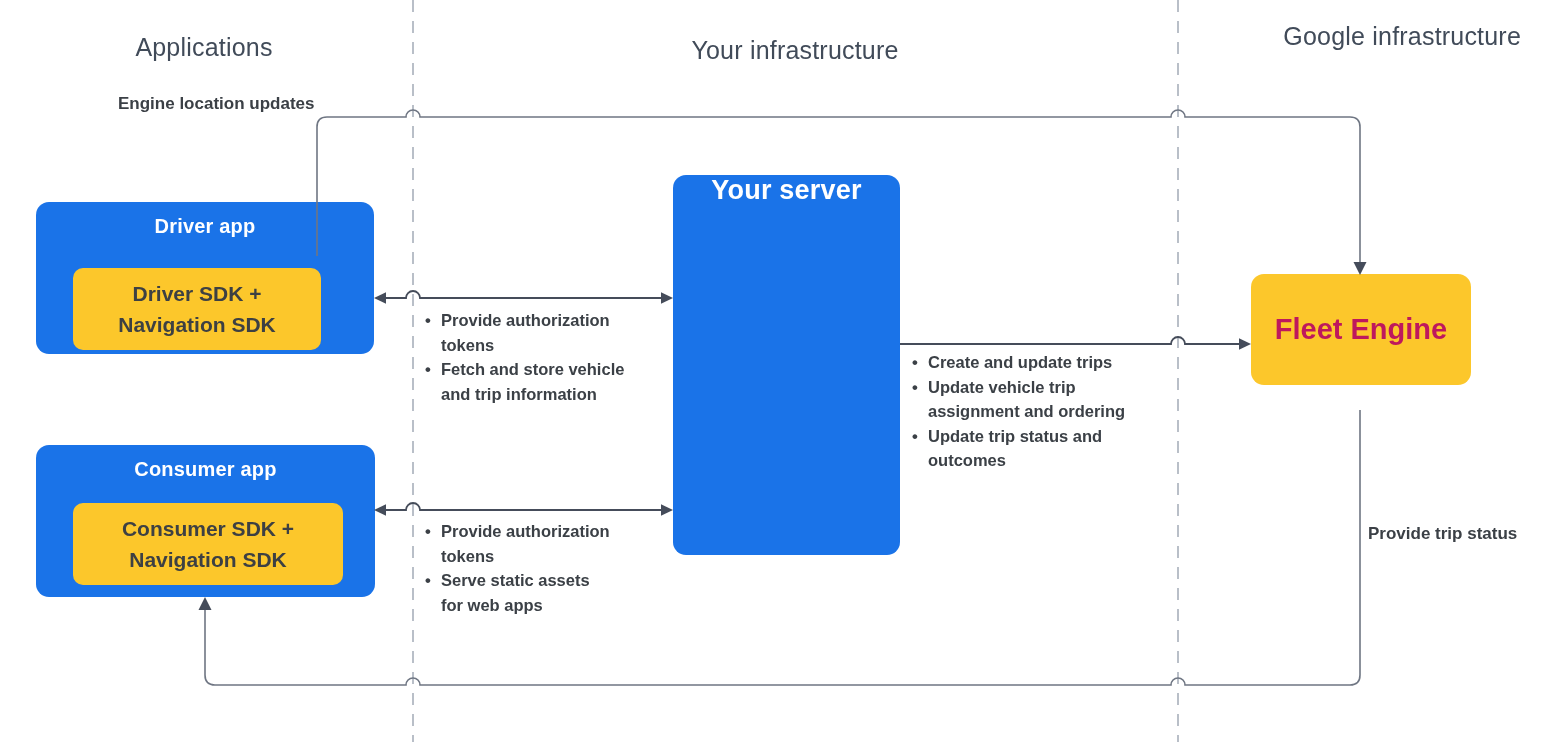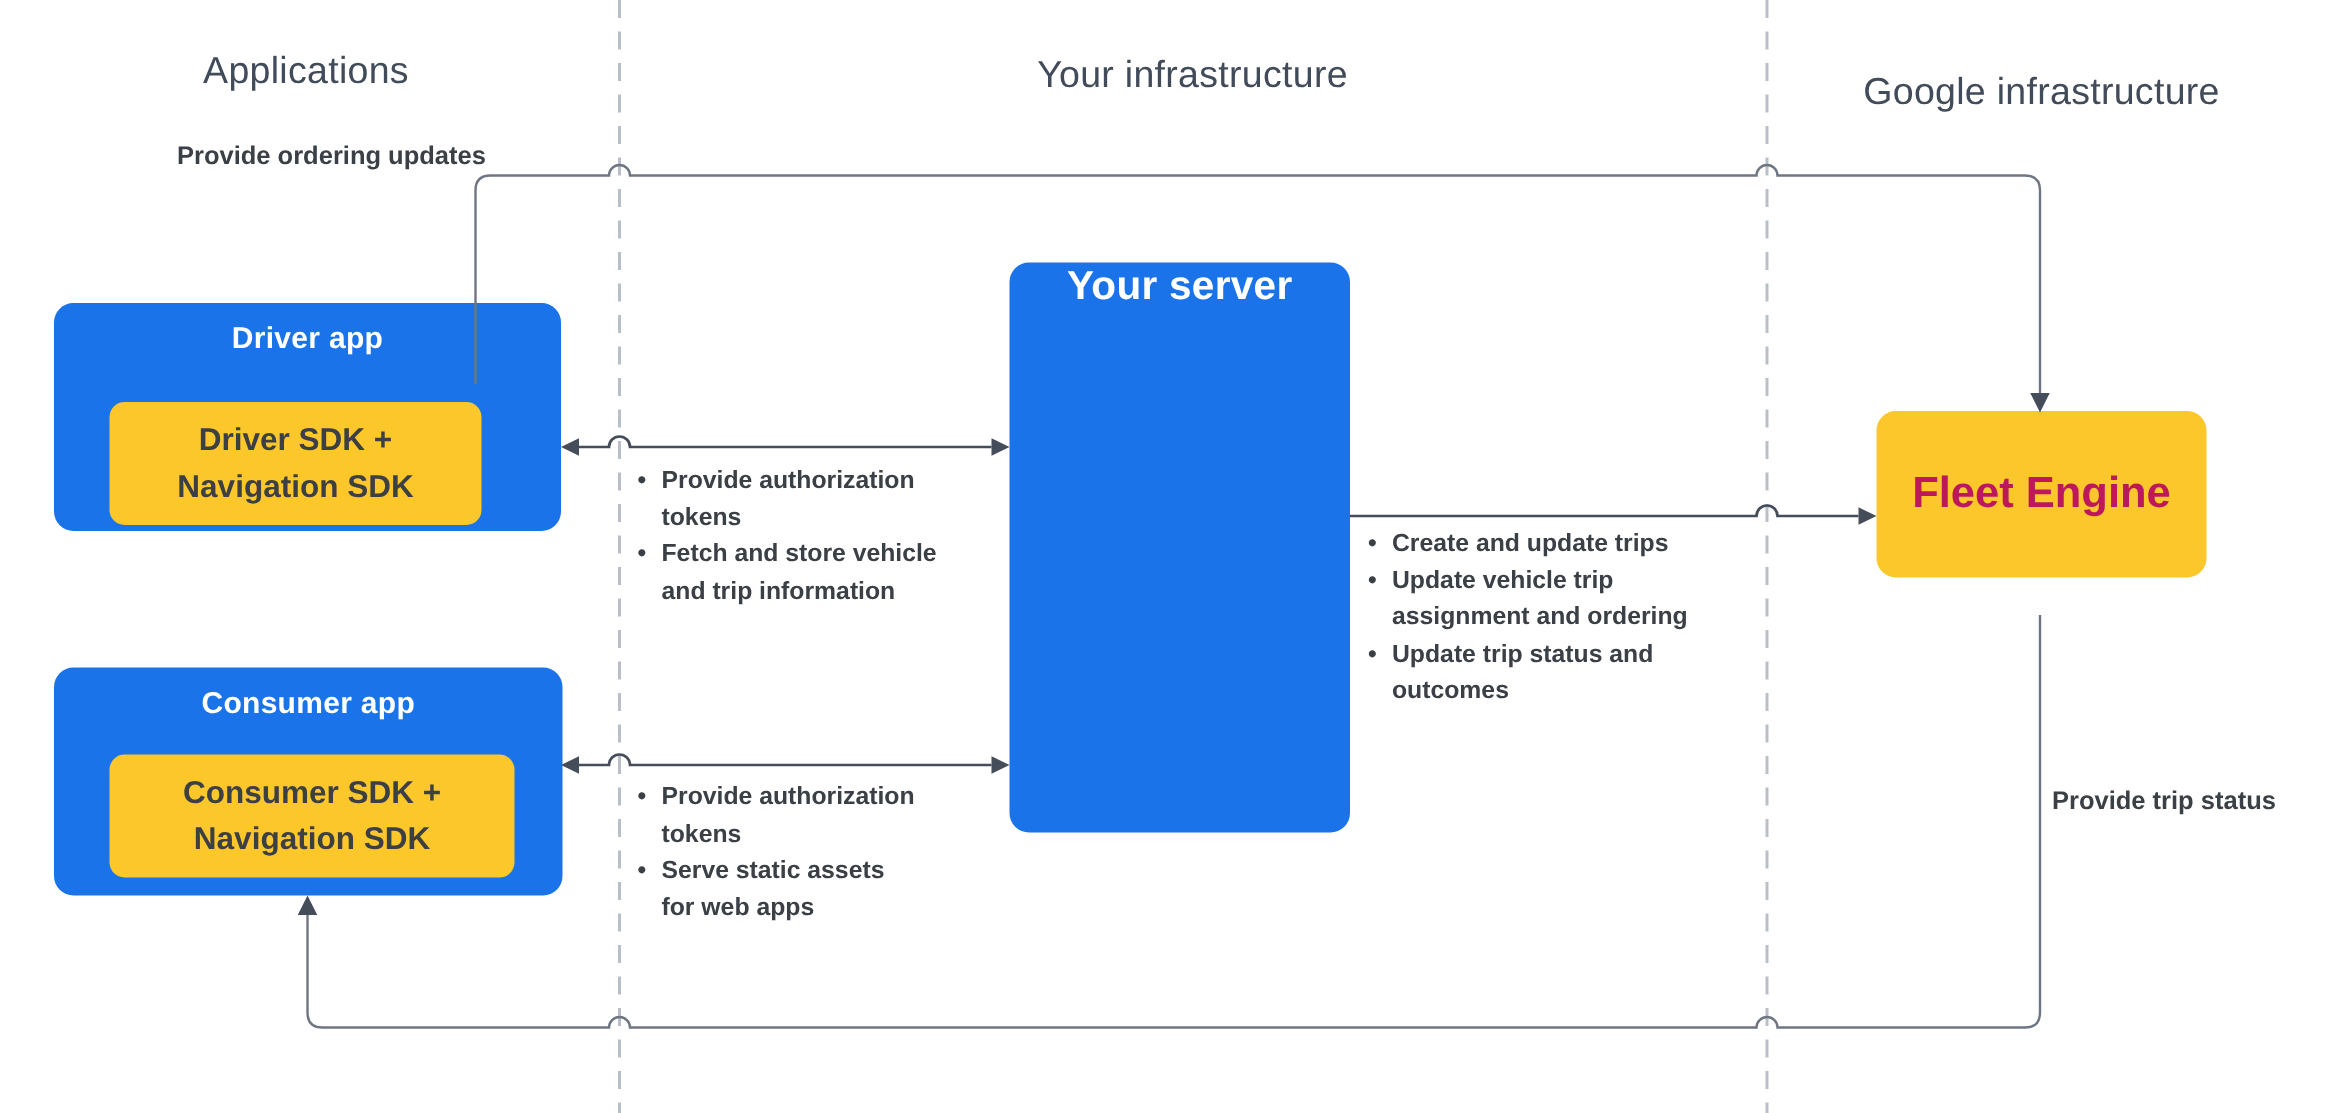--- a/index.html
+++ b/index.html
@@ -17,21 +17,21 @@
 
   
   .col-header{
     position:absolute;
     font-size:25px;font-weight:400;color:#414b59;
     text-align:center;width:320px;
     letter-spacing:0.2px;
   }
   .hdr-apps{left:44px;top:33px;}
   .hdr-yours{left:635px;top:36px;}
-  .hdr-google{left:1201px;top:47px;}
+  .hdr-google{left:1201px;top:22px;text-align:right;}
 
   
   .blue-box{
     position:absolute;background:#1a73e8;border-radius:13px;
   }
   .blue-box .title{
     color:#ffffff;font-weight:700;font-size:20px;text-align:center;
     letter-spacing:0.2px;
   }
   .yellow-box{
@@ -136,21 +136,21 @@
     <path d="M900,344 H1171 a7,7 0 0 1 14,0 H1239" stroke="#454c5a" stroke-width="1.8" fill="none"></path>
     <path d="M1251,344 L1239,338.2 L1239,349.8 Z" fill="#454c5a"></path>
   </svg>
 
   <div class="texts">
 
     <div class="col-header hdr-apps">Applications</div>
     <div class="col-header hdr-yours">Your infrastructure</div>
     <div class="col-header hdr-google">Google infrastructure</div>
 
-    <div class="edge-label lbl-location">Provide ordering updates</div>
+    <div class="edge-label lbl-location">Engine location updates</div>
     <div class="edge-label lbl-tripstatus">Provide trip status</div>
 
     <ul class="bullets list-driver-server">
       <li>Provide authorization
 tokens</li>
       <li>Fetch and store vehicle
 and trip information</li>
     </ul>
 
     <ul class="bullets list-consumer-server">

